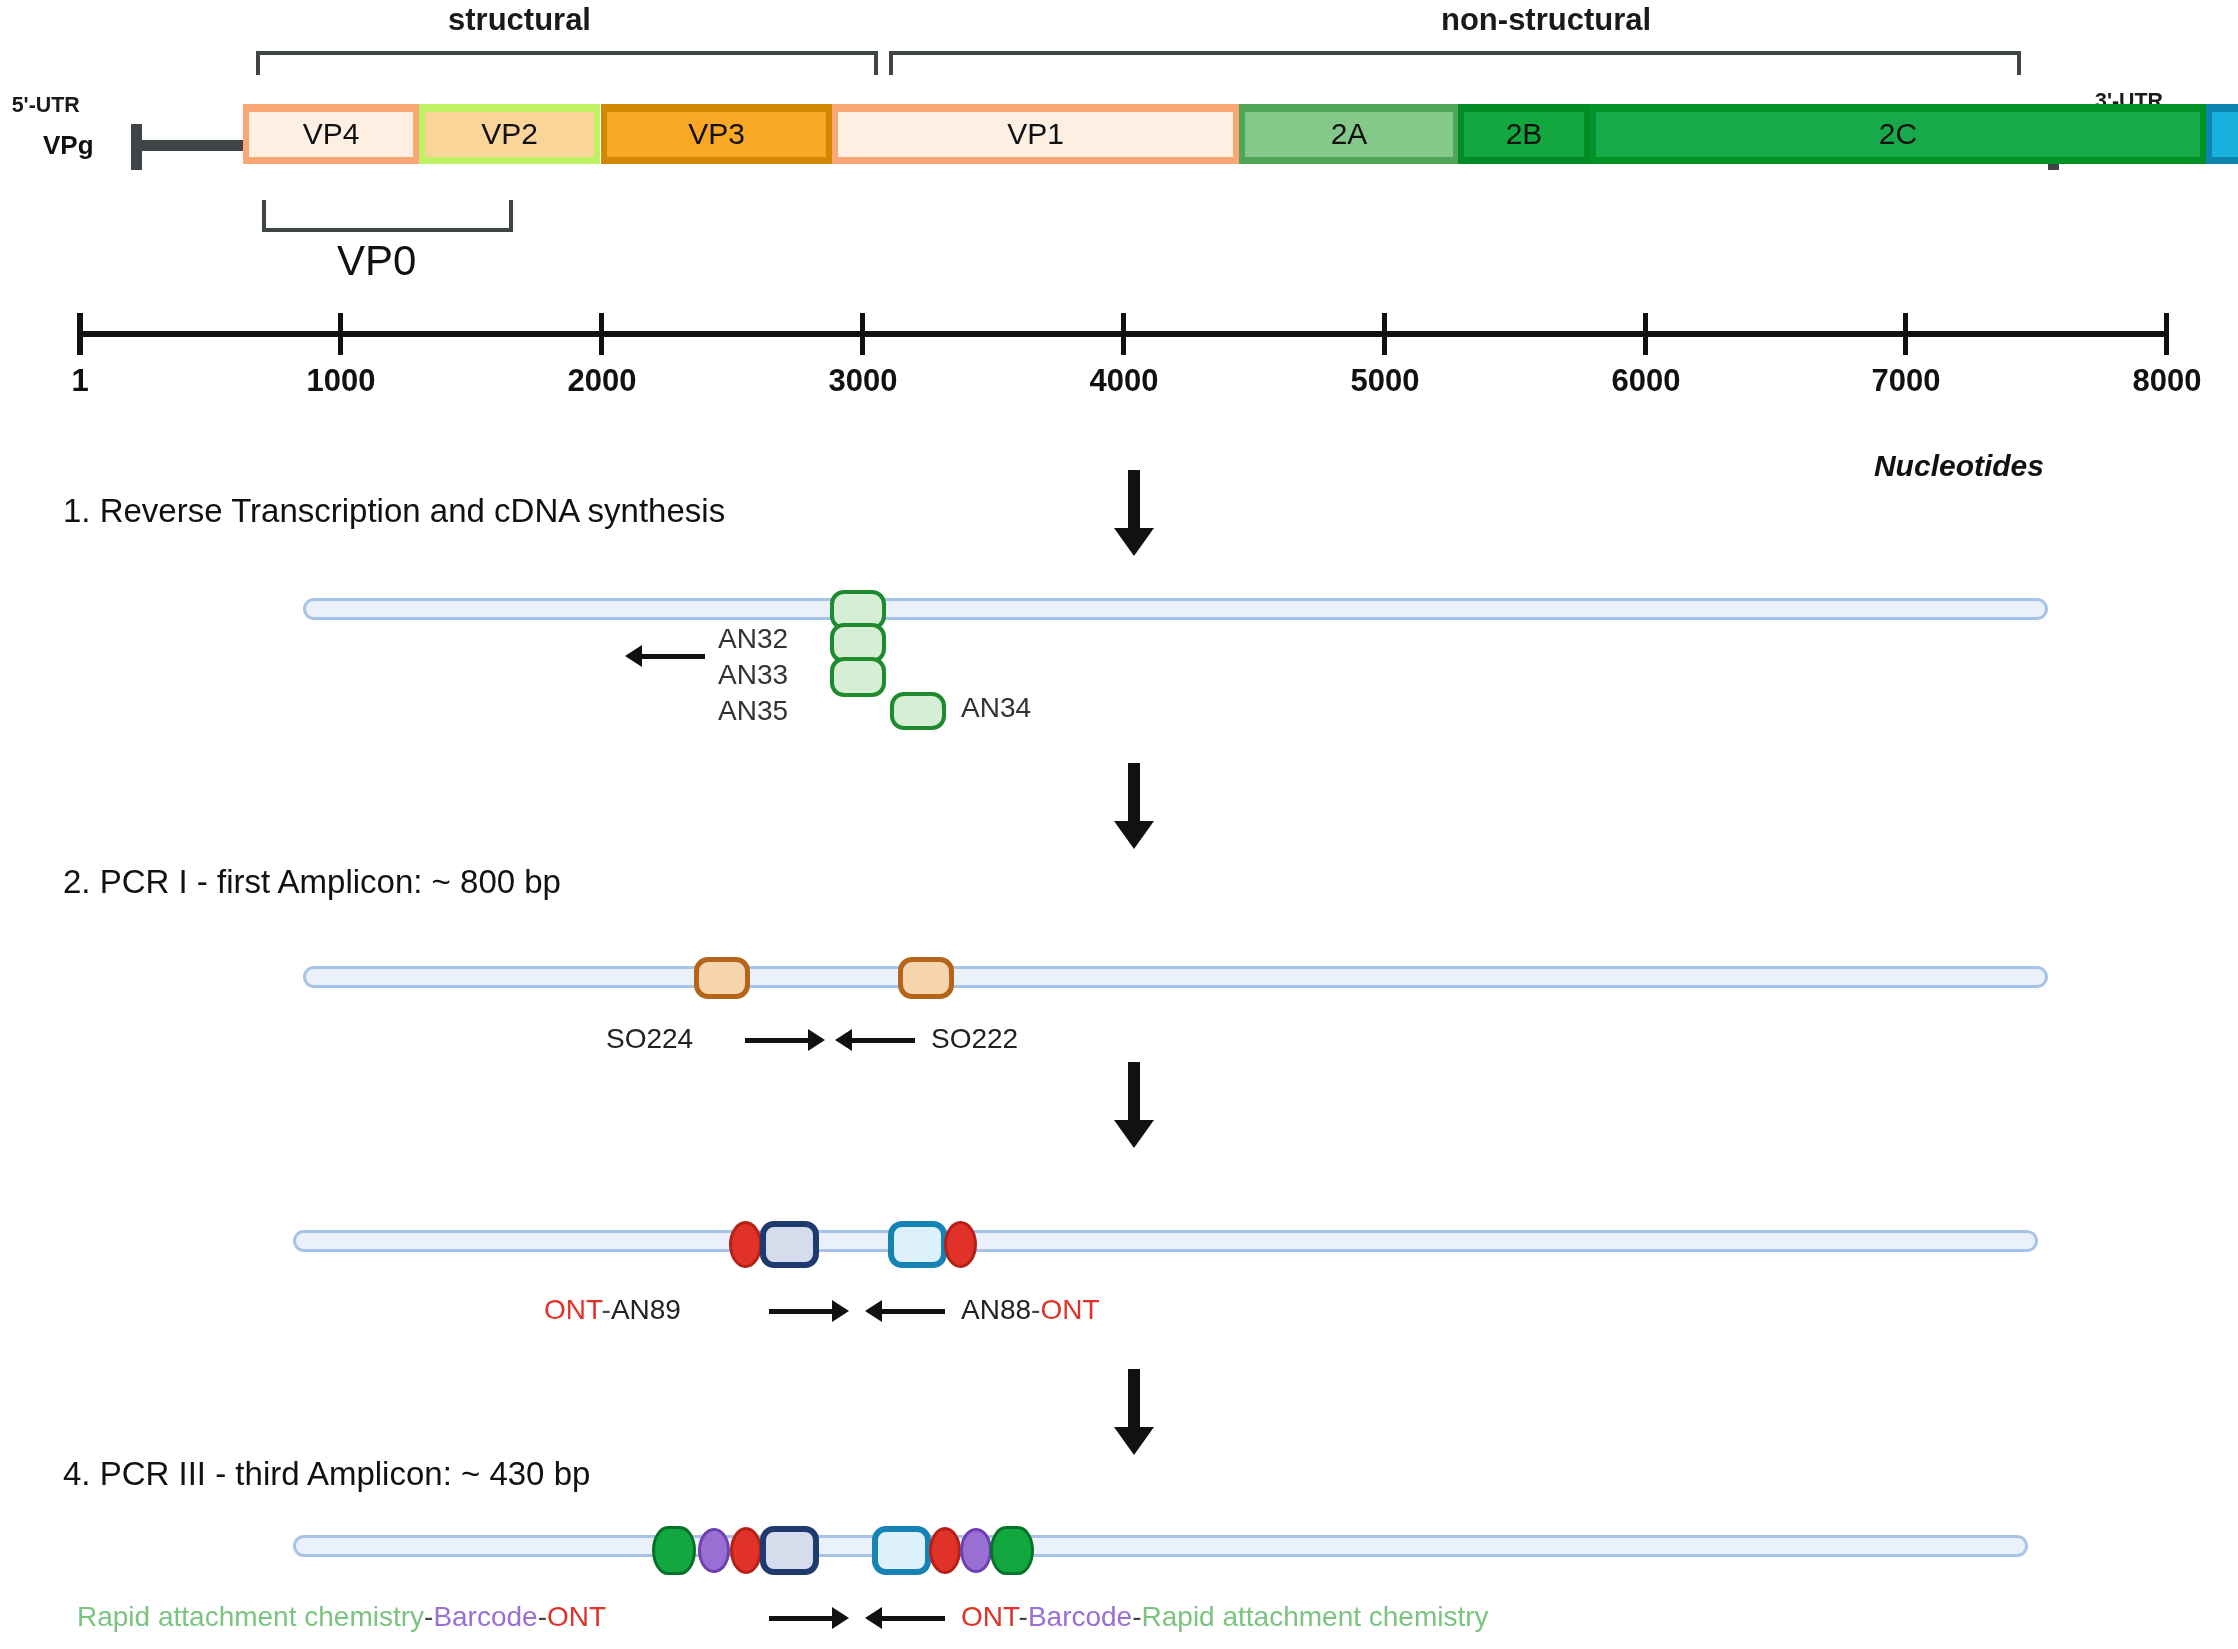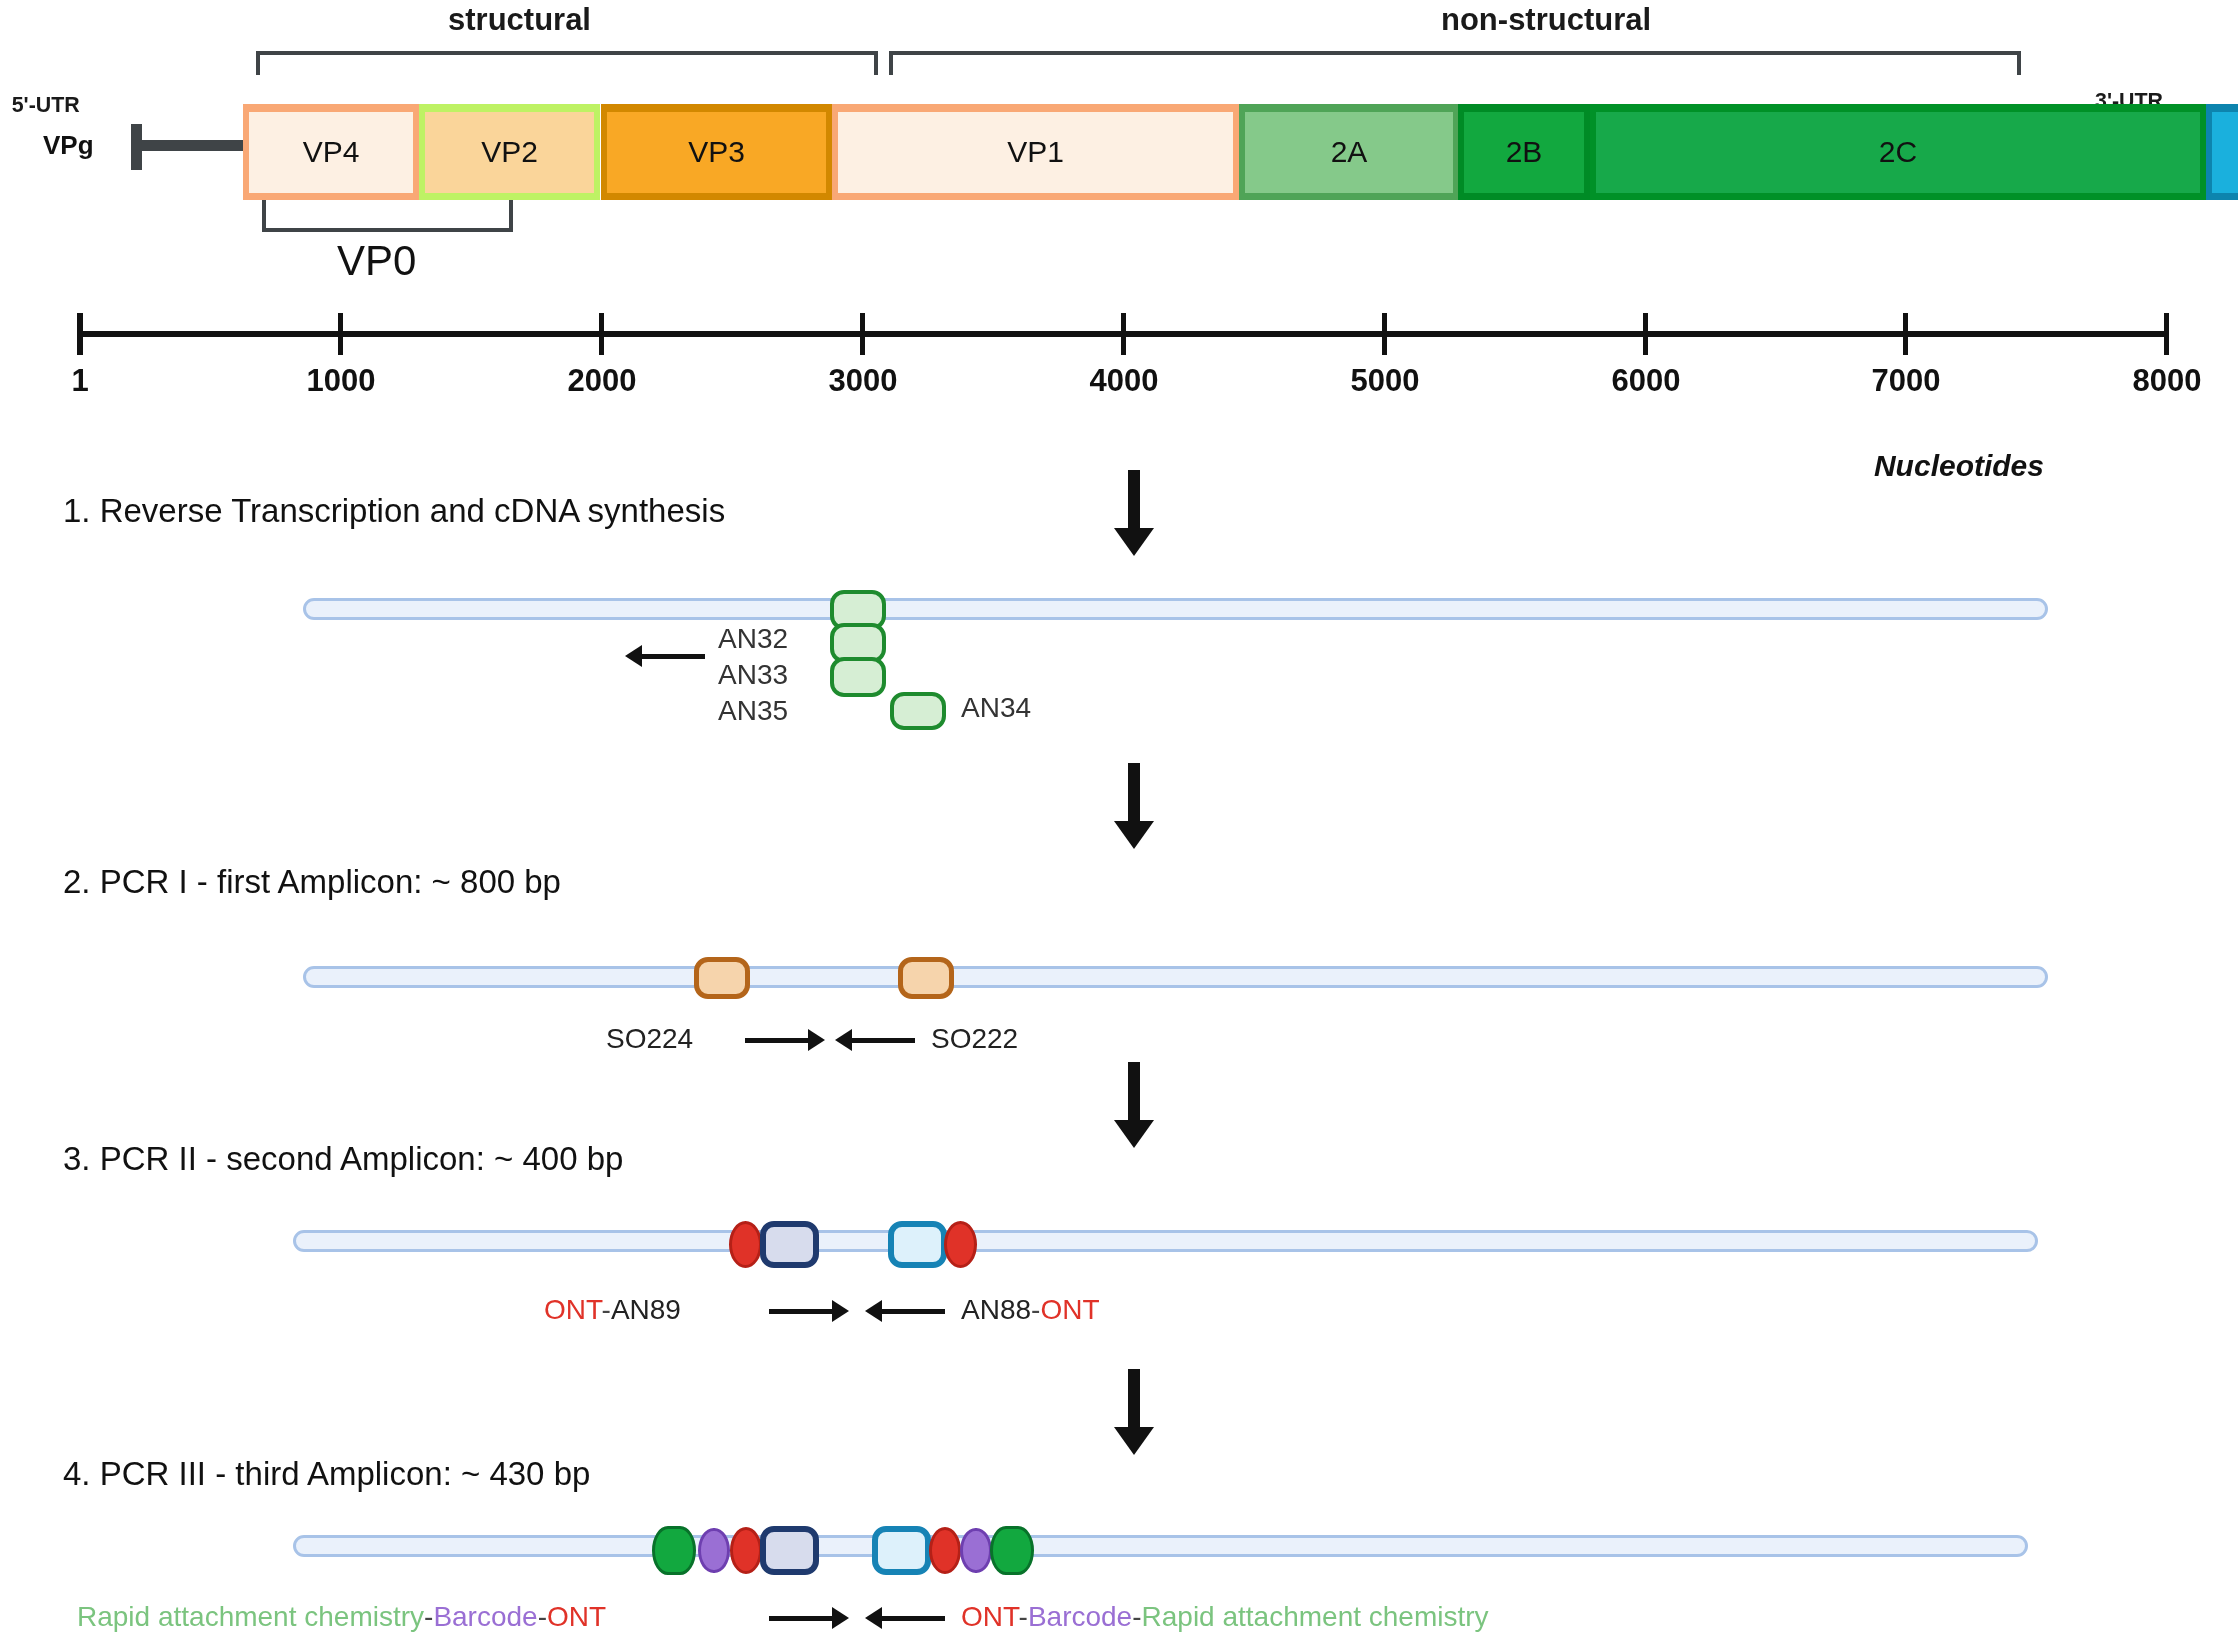--- a/index.html
+++ b/index.html
@@ -7,21 +7,21 @@
   #page{position:relative;width:2239px;height:1649px;background:#fff;overflow:hidden;}
   .txt{position:absolute;white-space:nowrap;line-height:1;}
 
   
   .brkt-label{font-size:31px;font-weight:bold;color:#1a1a1a;}
   .brkt{position:absolute;height:20px;border-top:4.8px solid #3f4447;
         border-left:4.8px solid #3f4447;border-right:4.8px solid #3f4447;}
 
   
   #genome{position:absolute;left:243px;top:104px;height:80px;}
-  .gene{position:absolute;top:0;height:96px;box-sizing:border-box;
+  .gene{position:absolute;top:0;height:60px;box-sizing:border-box;
         display:flex;align-items:center;justify-content:center;}
   .gene .inner{position:absolute;left:6.4px;right:6.4px;top:7.5px;bottom:7.5px;box-sizing:border-box;}
   .gene .lbl{position:relative;z-index:3;font-size:30px;color:#111;}
 
   
   .cap{position:absolute;background:#3f4447;}
 
   .side-sm{font-size:21.4px;font-weight:bold;color:#1a1a1a;}
   .side-bg{font-size:26px;font-weight:bold;color:#111;}
 
@@ -188,21 +188,20 @@
   <div class="txt plabel" style="left:606px;top:1025px;color:#222;">SO224</div>
   <div class="arrow-r" style="left:745px;top:1038px;width:64px;"></div>
   <div class="arrow-l" style="left:851px;top:1038px;width:64px;"></div>
   <div class="txt plabel" style="left:931px;top:1025px;color:#222;">SO222</div>
 
   <div class="flow" style="left:1134px;top:1062px;">
     <div class="shaft" style="top:0;height:59px;"></div>
     <div class="head" style="top:58px;"></div>
   </div>
 
-  <div class="txt step" style="left:63px;top:1142px;">3.  PCR II - second Amplicon: ~ 400 bp</div>
 
   <div class="strand" style="left:293px;top:1230px;width:1745px;"></div>
 
   <div class="blob" style="left:729px;top:1221px;width:33px;height:47px;border-radius:16.5px/23.5px;
               background:#e03228;border:3.7px solid #b52017;"></div>
   <div class="blob" style="left:760px;top:1221px;width:59px;height:47px;border-radius:14px;
               background:#d7dced;border:6.4px solid #1f3a6e;"></div>
   <div class="blob" style="left:888px;top:1221px;width:59px;height:47px;border-radius:14px;
               background:#ddf1fb;border:6.4px solid #1683b5;"></div>
   <div class="blob" style="left:944px;top:1221px;width:33px;height:47px;border-radius:16.5px/23.5px;

